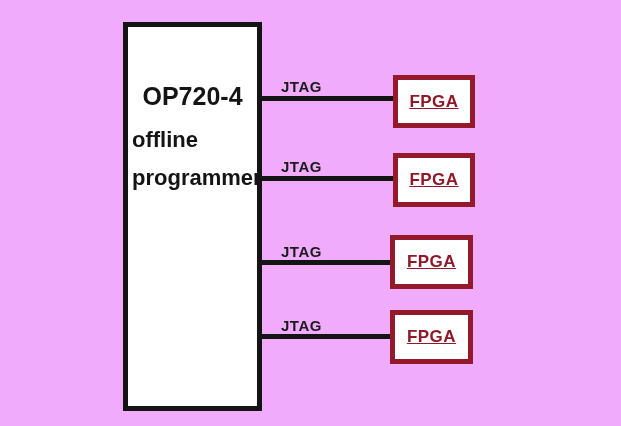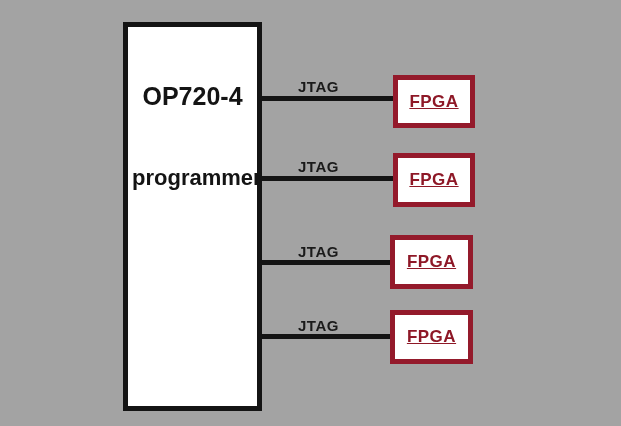--- a/index.html
+++ b/index.html
@@ -5,21 +5,21 @@
   html, body {
     margin: 0;
     padding: 0;
     background: #ffffff;
     font-family: "Liberation Sans", "DejaVu Sans", sans-serif;
   }
   .canvas {
     position: relative;
     width: 621px;
     height: 426px;
-    background: #a3a3a3;
+    background: #f0abfc;
     overflow: hidden;
   }
 
   
   .programmer-box {
     position: absolute;
     left: 123px;
     top: 22px;
     width: 139px;
     height: 389px;
@@ -70,21 +70,20 @@
   .wire.w4 { left: 258px; top: 334px; width: 134px; }
 
   
   .wire-label {
     position: absolute;
     font-size: 15px;
     font-weight: bold;
     color: #1a1a1a;
     letter-spacing: 0.5px;
     white-space: nowrap;
-    margin-left: 17px;
   }
   .wire-label.l1 { left: 281px; top: 78px;  }
   .wire-label.l2 { left: 281px; top: 158px; }
   .wire-label.l3 { left: 281px; top: 243px; }
   .wire-label.l4 { left: 281px; top: 317px; }
 
   
   .fpga-box {
     position: absolute;
     border: 5px solid #941A2B;
@@ -104,20 +103,21 @@
   .fpga-box.f3 { left: 390px; top: 235px; width: 83px; height: 54px; }
   .fpga-box.f4 { left: 390px; top: 310px; width: 83px; height: 54px; }
 </style>
 </head>
 <body>
 
 <div class="canvas">
 
   <div class="programmer-box">
     <div class="programmer-title">OP720-4</div>
+    <div class="programmer-sub1">offline</div>
     <div class="programmer-sub2">programmer</div>
   </div>
 
   <div class="wire w1"></div>
   <div class="wire w2"></div>
   <div class="wire w3"></div>
   <div class="wire w4"></div>
 
   <div class="wire-label l1">JTAG</div>
   <div class="wire-label l2">JTAG</div>

